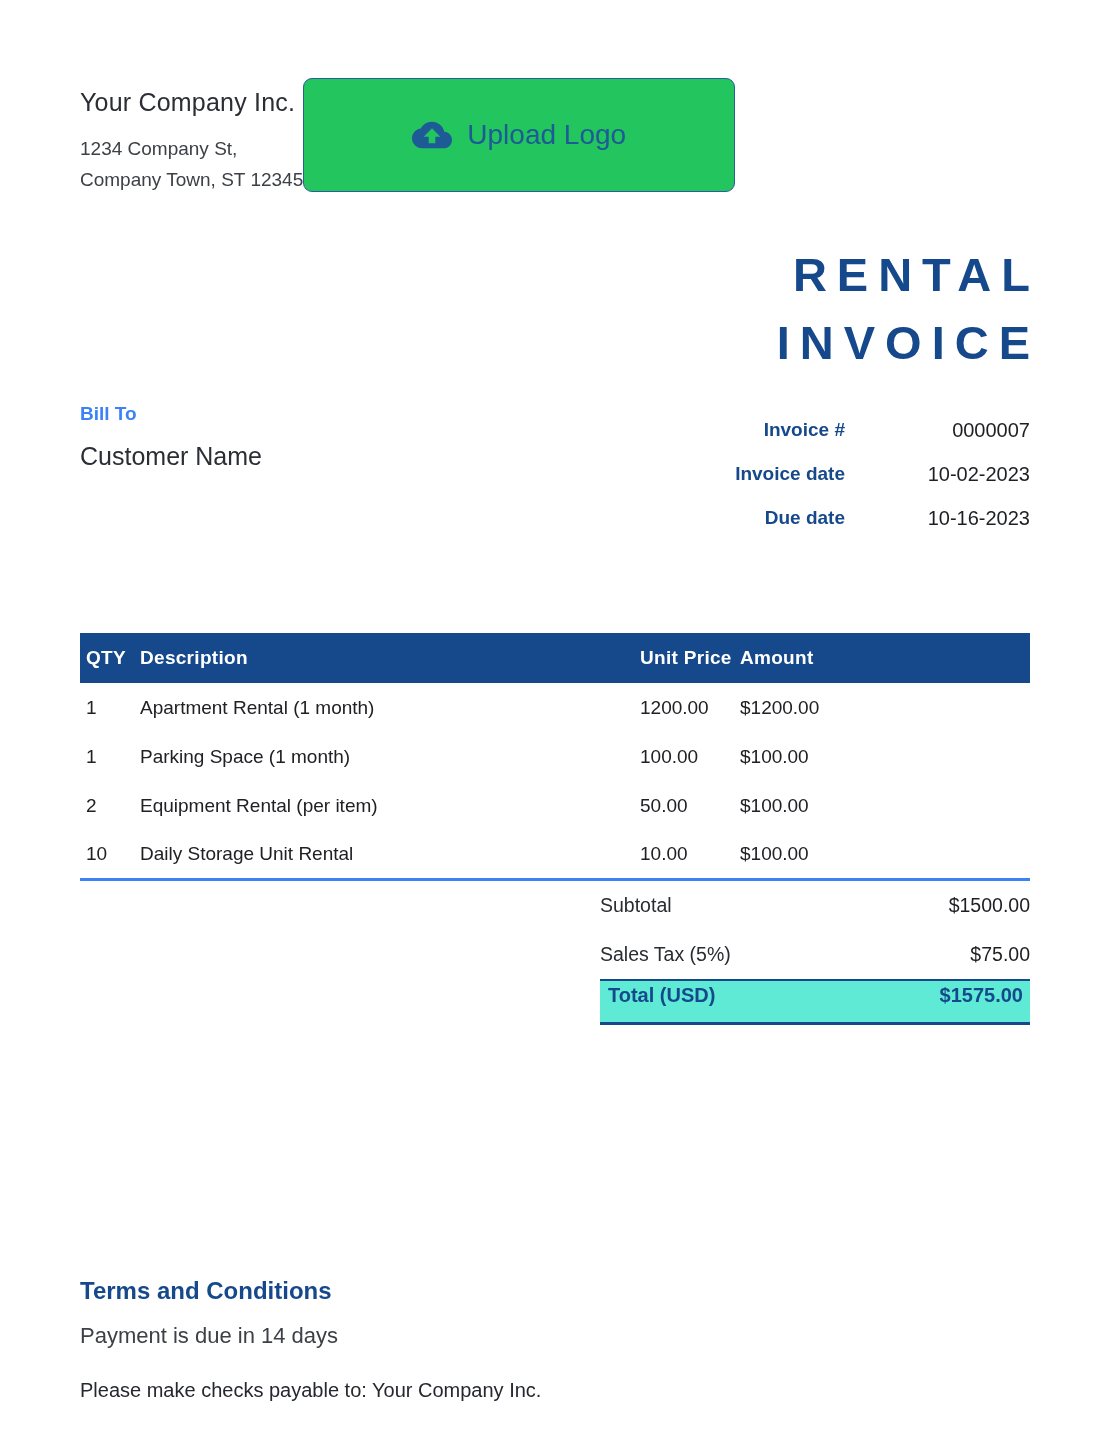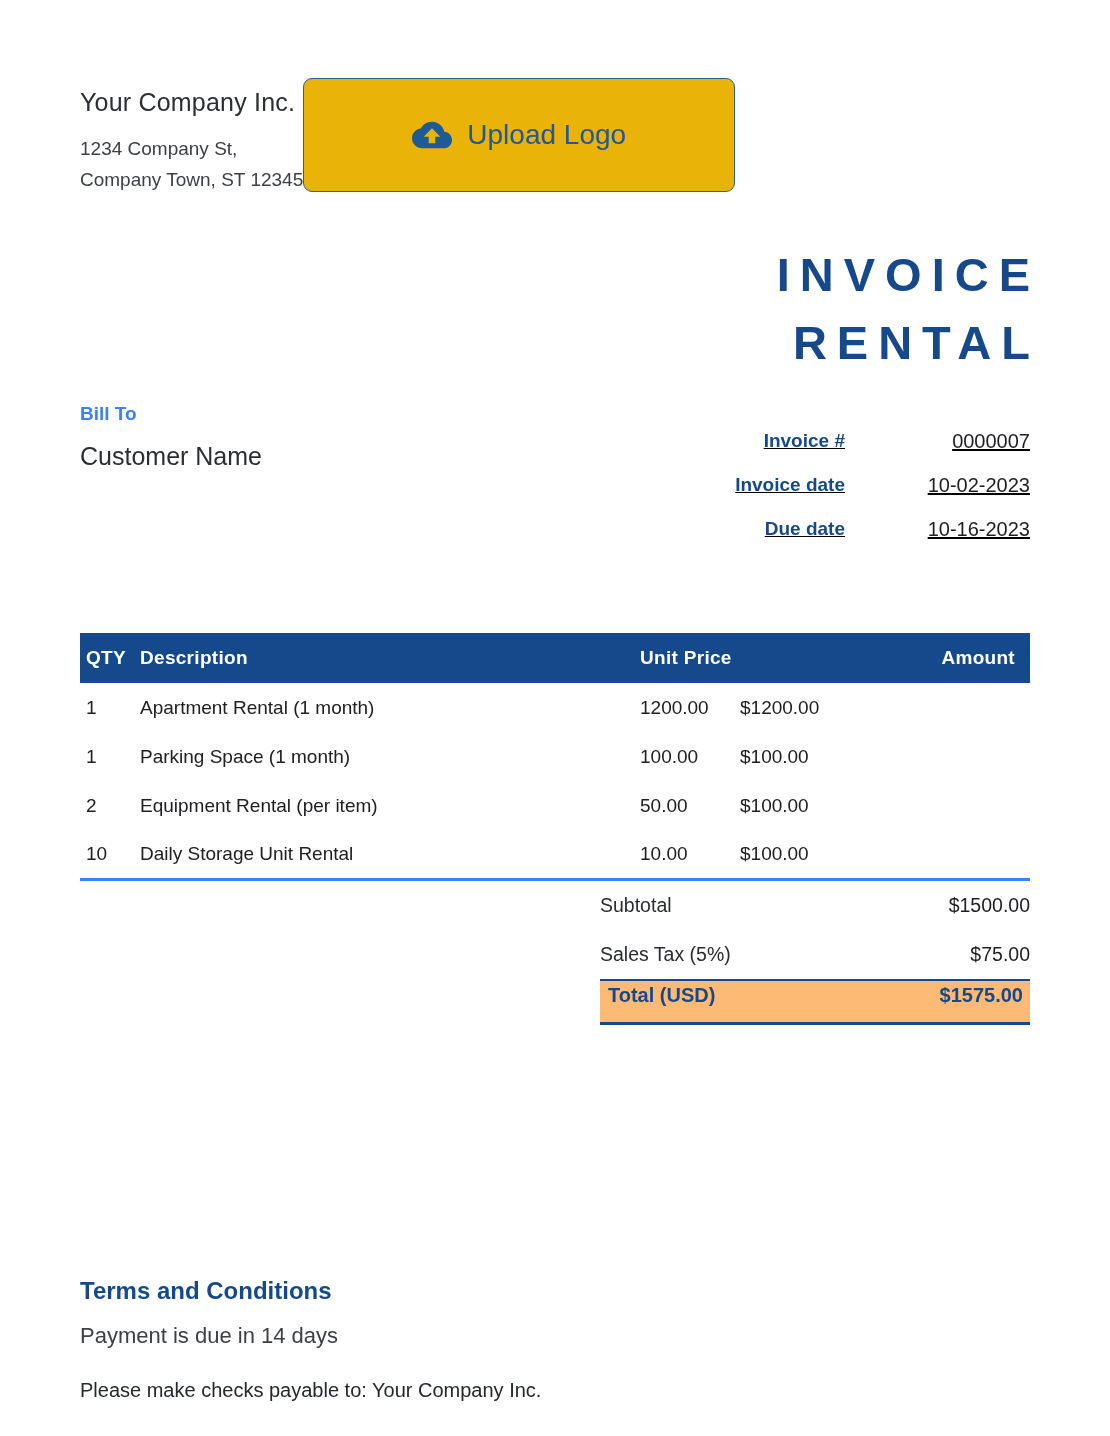--- a/index.html
+++ b/index.html
@@ -31,21 +31,21 @@
   .company-address {
     font-size: 19px;
     line-height: 31px;
     color: #3d4046;
   }
   .upload-btn {
     width: 432px;
     height: 114px;
     border: 1.5px solid #2a5f9e;
     border-radius: 9px;
-    background: #eab308;
+    background: #22c55e;
     display: flex;
     align-items: center;
     justify-content: center;
     gap: 15px;
     cursor: pointer;
     font-family: "Liberation Sans", sans-serif;
   }
   .upload-btn .label {
     font-size: 28px;
     color: #1d5a96;
@@ -85,23 +85,21 @@
     font-size: 19px;
     line-height: 31px;
     color: #3d4046;
   }
   .meta-block {
     width: 430px;
     margin-top: 16px;
   }
   .meta-row {
     display: flex;
-    align-items: center;
     height: 44px;
-    text-decoration: underline;
   }
   .meta-label {
     flex: 1;
     text-align: right;
     font-size: 19px;
     font-weight: bold;
     color: #16498c;
   }
   .meta-value {
     width: 185px;
@@ -121,21 +119,21 @@
   .items-table th {
     color: #ffffff;
     font-size: 19px;
     font-weight: bold;
     text-align: left;
     letter-spacing: 0.3px;
   }
   .items-table th.col-qty { width: 60px; padding-left: 6px; }
   .items-table th.col-desc { width: 500px; }
   .items-table th.col-unit { width: 100px; }
-  .items-table th.col-amount { text-align: right; padding-right: 15px; margin-top: 28px; }
+  .items-table th.col-amount { text-align: left; padding-right: 15px; margin-top: 28px; }
   .items-table tbody tr { height: 49px; }
   .items-table td {
     font-size: 19px;
     color: #202124;
     vertical-align: middle;
   }
   .items-table td.cell-qty { padding-left: 6px; }
   .items-table td.cell-amount { text-align: left; padding-right: 5px; }
 
   
@@ -146,21 +144,21 @@
   .totals-row {
     display: flex;
     justify-content: space-between;
     align-items: center;
     height: 49px;
   }
   .totals-row .t-label { font-size: 19.5px; color: #2a2c30; }
   .totals-row .t-value { font-size: 19.5px; color: #1e1f22; }
   .totals-row.total {
     height: 46px;
-    background: #fdba74;
+    background: #5eead4;
     border-top: 2px solid #16498c;
     border-bottom: 3px solid #16498c;
     padding: 0 7px 12px 8px;
   }
   .totals-row.total .t-label,
   .totals-row.total .t-value {
     font-size: 20px;
     font-weight: bold;
     color: #16498c;
   }
@@ -200,22 +198,22 @@
       <span>
         <svg width="40" height="40" viewBox="0 0 24 24">
           <path fill="#1d5a96" fill-rule="evenodd" d="M19.35 10.04C18.67 6.59 15.64 4 12 4 9.11 4 6.6 5.64 5.35 8.04 2.34 8.36 0 10.91 0 14c0 3.31 2.69 6 6 6h13c2.76 0 5-2.24 5-5 0-2.64-2.05-4.78-4.65-4.96zM14 13v4h-4v-4H7l5-5 5 5h-3z"></path>
         </svg>
       </span>
       <span class="label">Upload Logo</span>
     </button>
   </div>
 
   <div class="doc-title">
+    <div class="line">RENTAL</div>
     <div class="line">INVOICE</div>
-    <div class="line">RENTAL</div>
   </div>
 
   <div class="info-row">
     <div class="billto-block">
       <div class="billto-heading">Bill To</div>
       <div class="customer-name">Customer Name</div>
     </div>
     <div class="meta-block">
       <div class="meta-row">
         <span class="meta-label">Invoice #</span>

